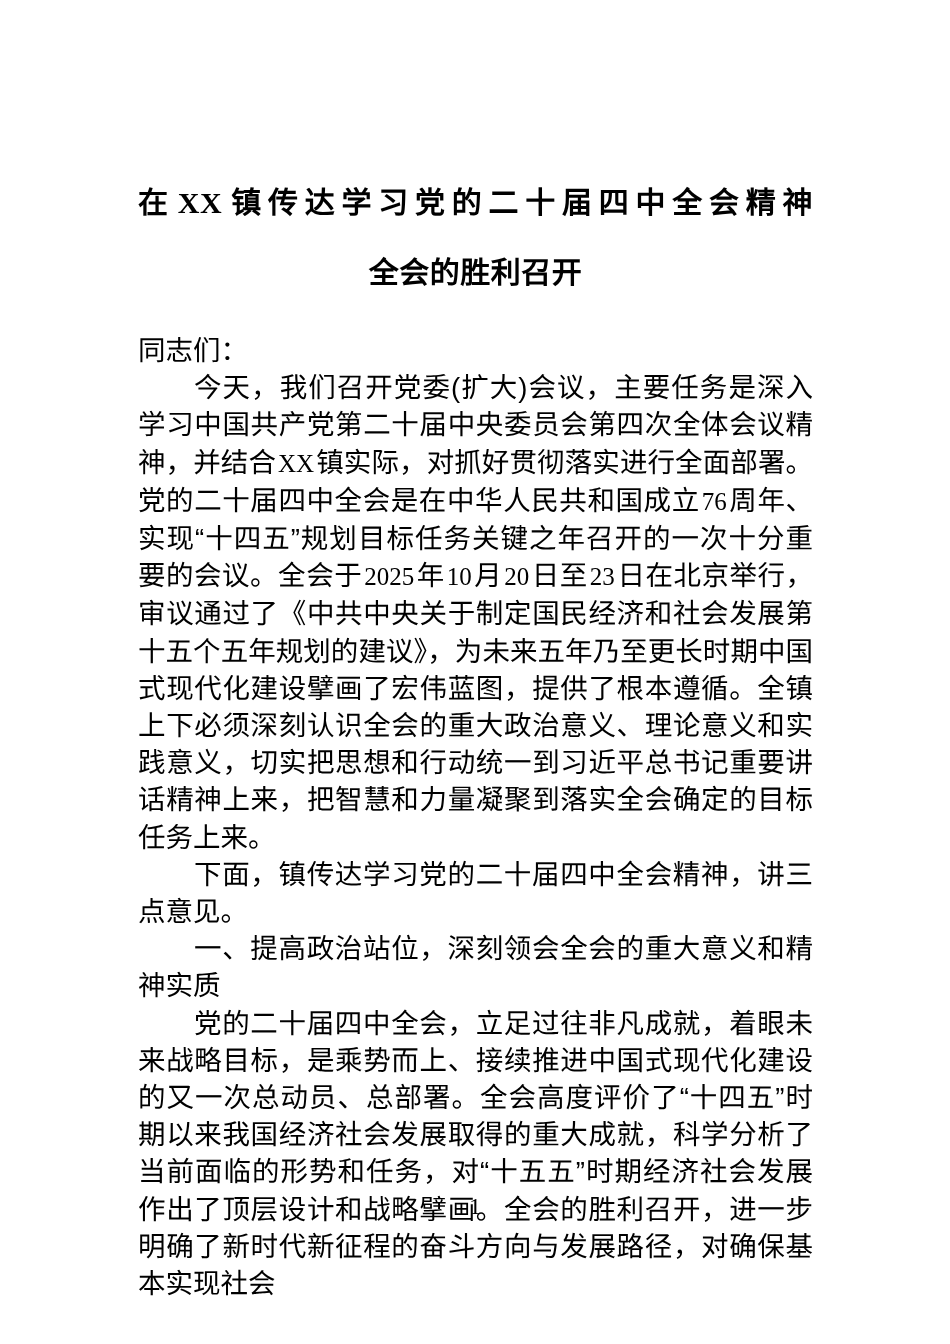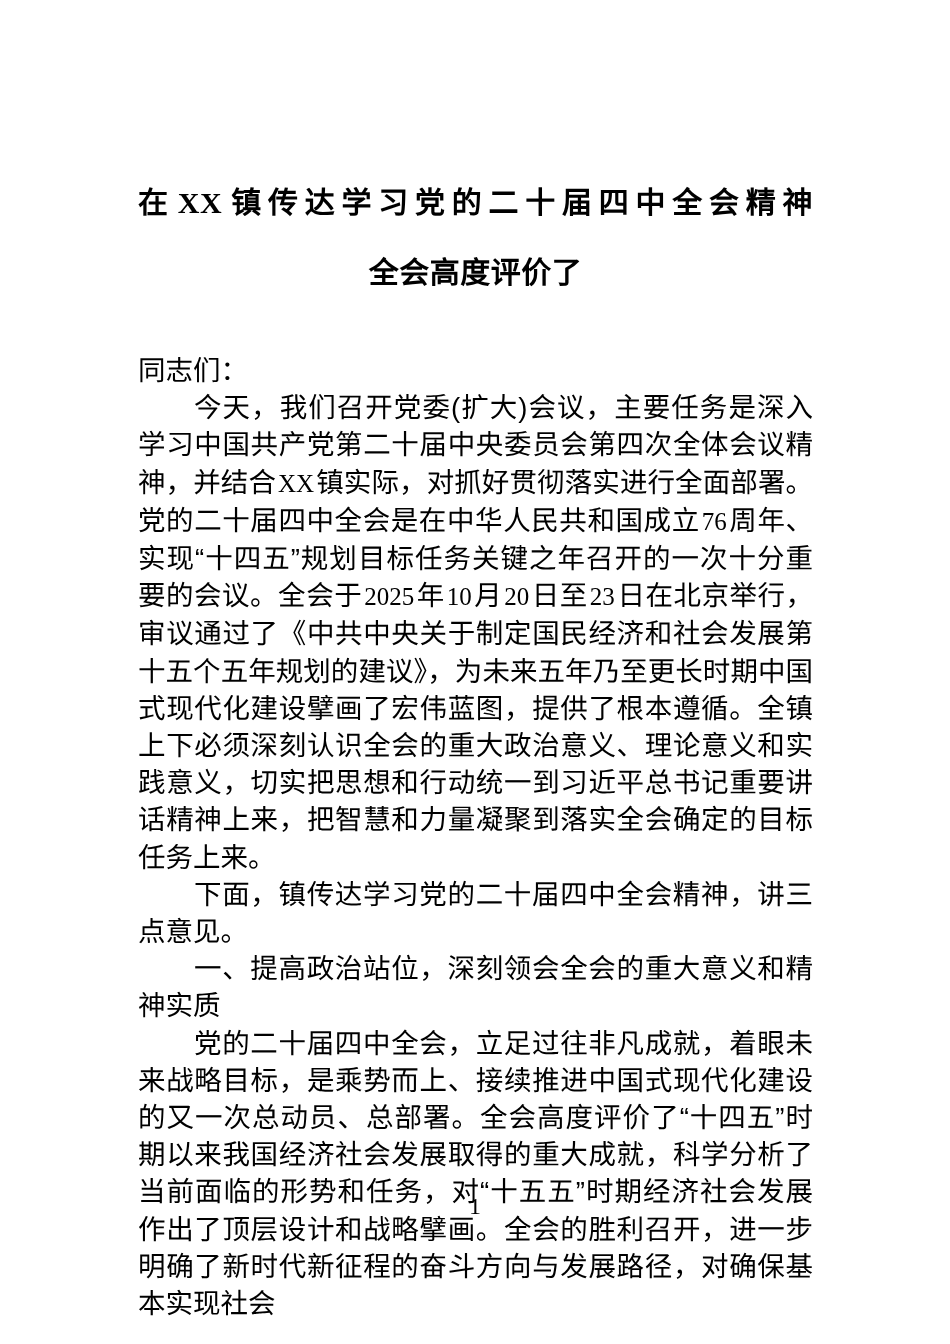--- a/index.html
+++ b/index.html
@@ -57,21 +57,21 @@
     text-align: center;
   }
   .title-latin {
     font-family: "Liberation Serif", "DejaVu Serif", serif;
     font-weight: 700;
     padding: 0 3px;
   }
 
   
   .body-block {
-    margin-top: 44px;
+    margin-top: 24px;
   }
 
   p.para {
     margin: 0;
     padding: 0;
     font-size: 27.5px;
     line-height: 37.2px;
     text-align: justify;
     text-justify: inter-ideograph;
     letter-spacing: 0px;
@@ -107,21 +107,21 @@
 </style>
 </head>
 <body>
 
 <div class="page">
 
   <div class="content">
 
     <h1 class="doc-title">
       <span class="title-line-1"><span>在</span><span class="title-latin">XX</span><span>镇传达学习党的二十届四中全会精神</span></span>
-      <span class="title-line-2">全会高度评价了</span>
+      <span class="title-line-2">全会的胜利召开</span>
     </h1>
 
     <div class="body-block">
 
       <p class="para noindent">同志们：</p>
 
       <p class="para indent"><span>今天，我们召开党委(扩大)会议，主要任务是深入学习中国共产党第二十届中央委员会第四次全体会议精神，并结合</span><span class="latin">XX</span><span>镇实际，对抓好贯彻落实进行全面部署。党的二十届四中全会是在中华人民共和国成立</span><span class="latin">76</span><span>周年、实现“十四五”规划目标任务关键之年召开的一次十分重要的会议。全会于</span><span class="latin">2025</span><span>年</span><span class="latin">10</span><span>月</span><span class="latin">20</span><span>日至</span><span class="latin">23</span><span>日在北京举行，审议通过了《中共中央关于制定国民经济和社会发展第十五个五年规划的建议》，为未来五年乃至更长时期中国式现代化建设擘画了宏伟蓝图，提供了根本遵循。全镇上下必须深刻认识全会的重大政治意义、理论意义和实践意义，切实把思想和行动统一到习近平总书记重要讲话精神上来，把智慧和力量凝聚到落实全会确定的目标任务上来。</span></p>
 
       <p class="para indent">下面，镇传达学习党的二十届四中全会精神，讲三点意见。</p>
 

